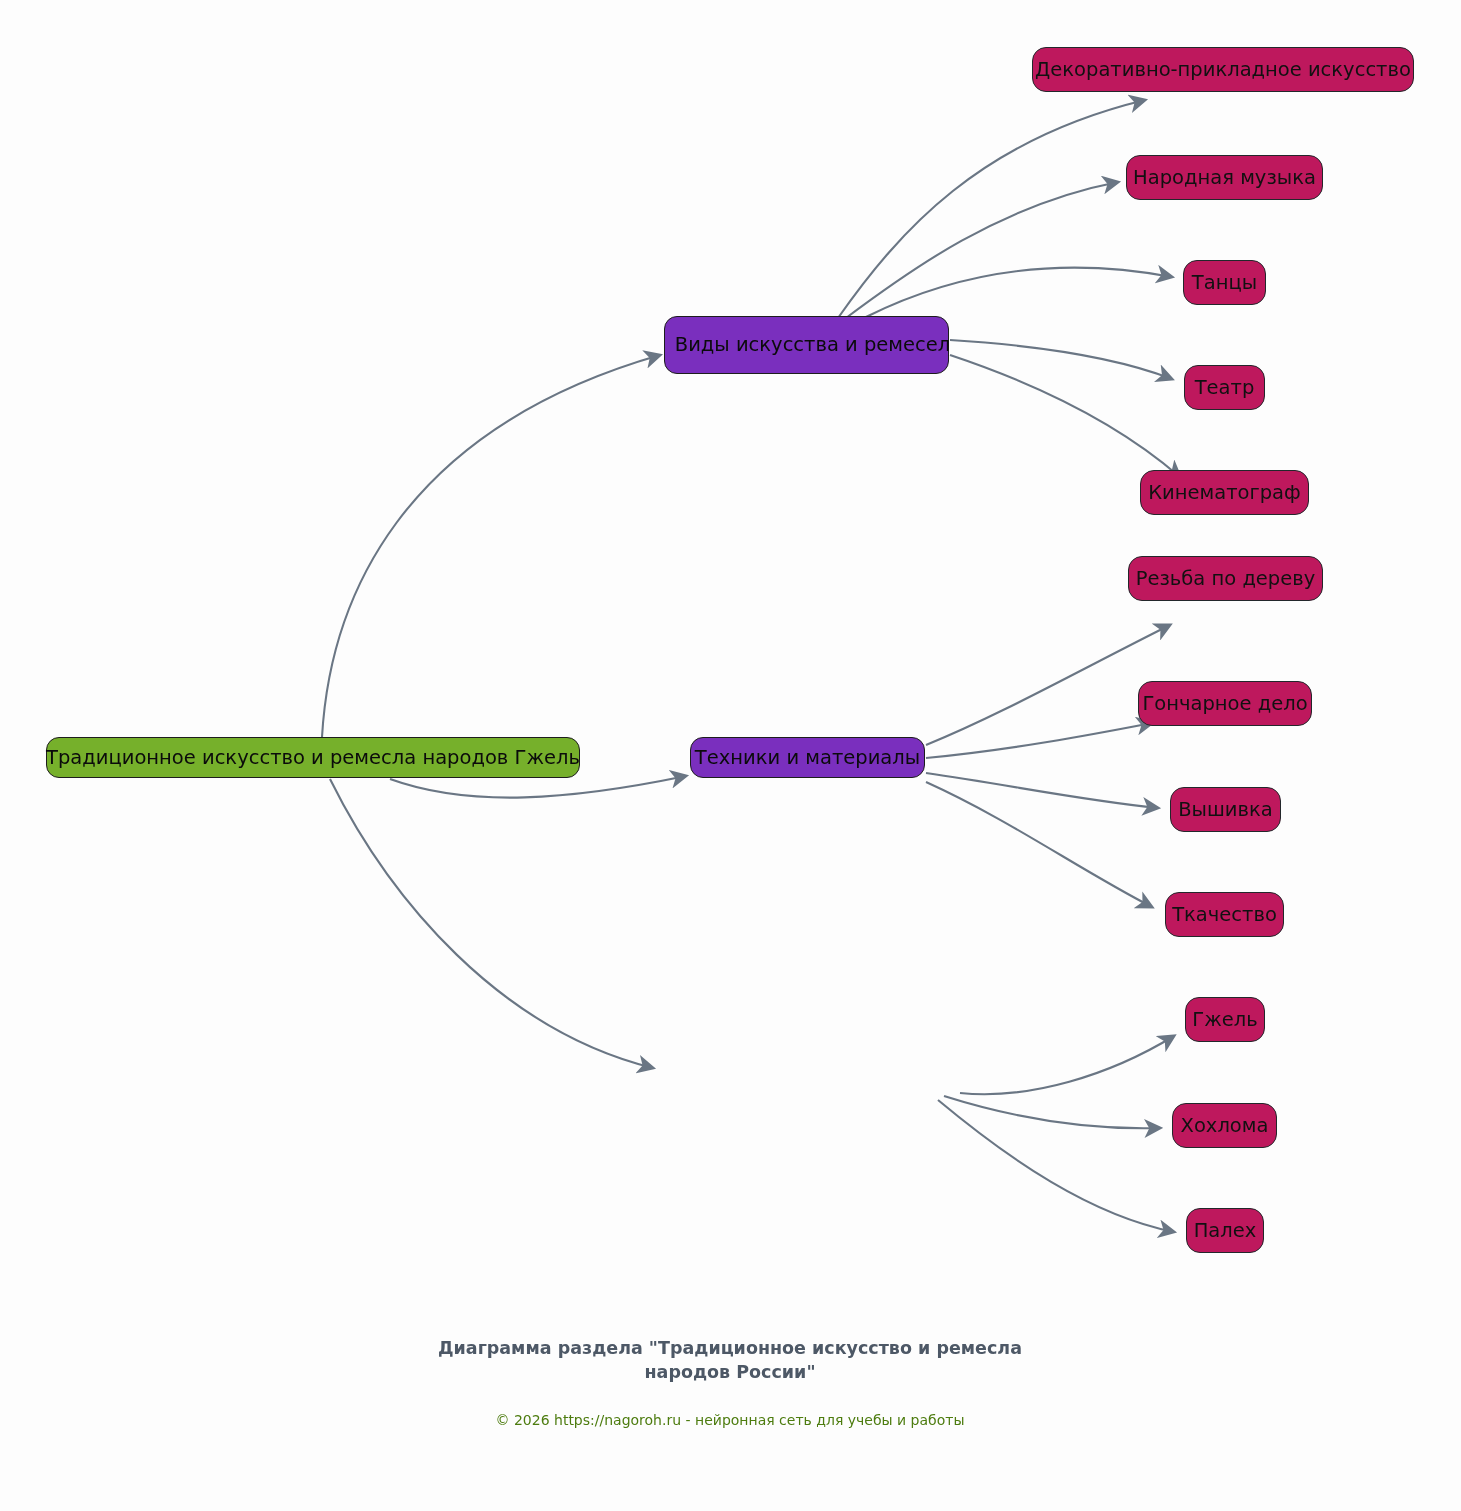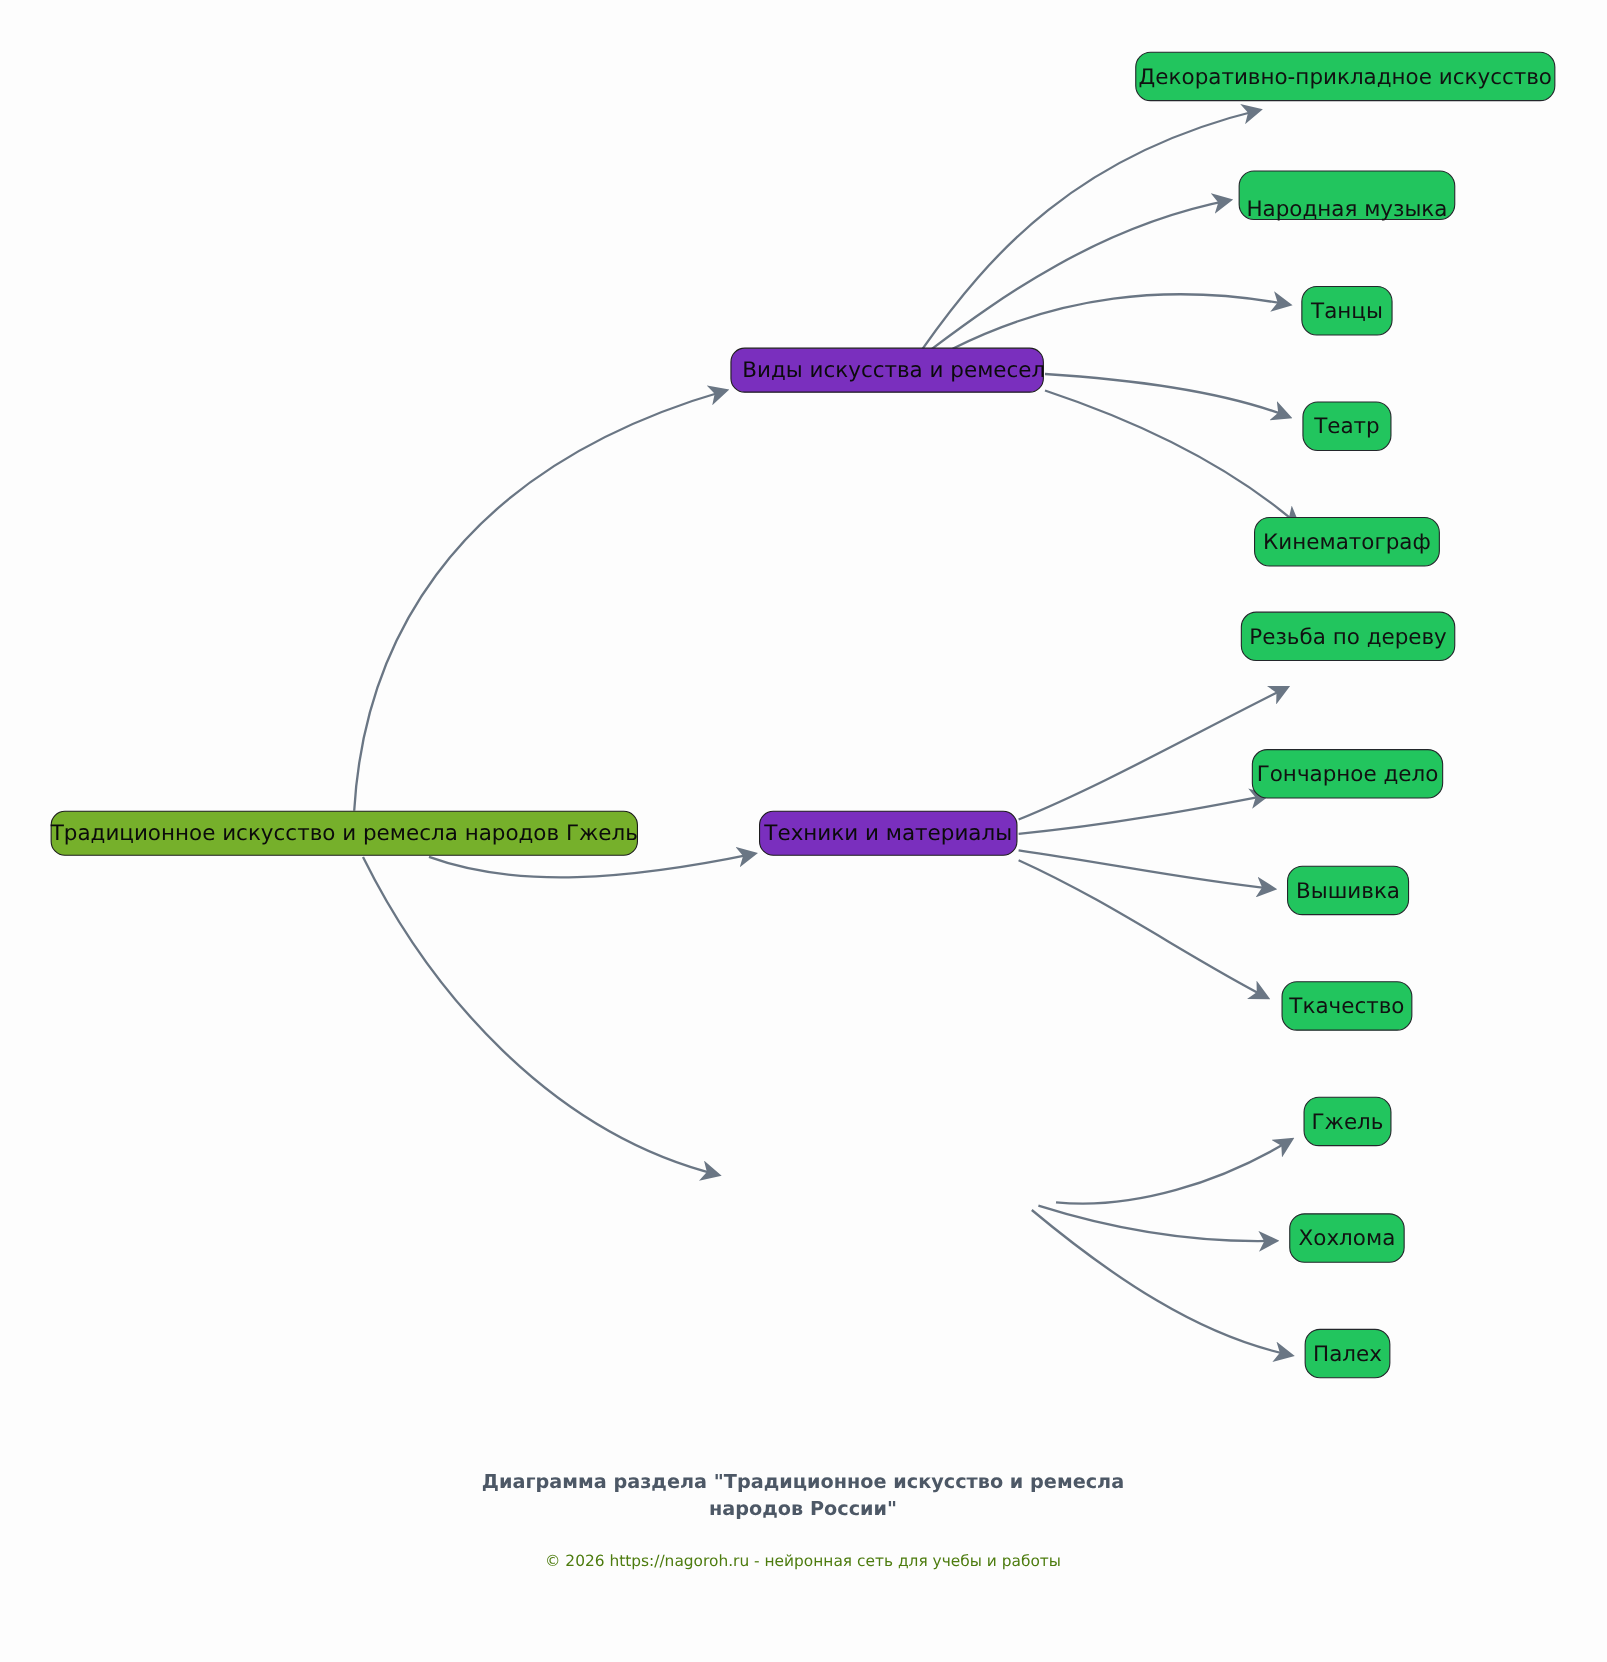--- a/index.html
+++ b/index.html
@@ -42,21 +42,21 @@
     color: #0b0b0b;
     font-size: 19.5px;
   }
   .node-branch {
     background: #7a2fbe;
     border: 1.6px solid #1d1d1d;
     color: #0b0b0b;
     font-size: 19.5px;
   }
   .node-leaf {
-    background: #22c55e;
+    background: #be185d;
     border: 1.7px solid #23272b;
     color: #111111;
     font-size: 19.5px;
     border-radius: 14px;
   }
   #footer-title {
     position: absolute;
     left: 430px;
     top: 1336px;
     width: 600px;
@@ -122,27 +122,27 @@
       <path d="M 960,1093 C 1030,1100 1110,1075 1174,1036"></path>
       <path d="M 944,1096 C 1020,1120 1090,1130 1160,1128"></path>
       <path d="M 938,1100 C 1010,1160 1090,1215 1174,1232"></path>
     </g>
   </svg>
 
   <div class="node node-root" style="left:46px; top:737px; width:534px; height:41px;">
     <span>Традиционное искусство и ремесла народов Гжель</span>
   </div>
 
-  <div class="node node-branch" style="left:664px; top:316px; width:285px; height:41px;padding-left:12px;">
+  <div class="node node-branch" style="left:664px; top:316px; width:285px; height:58px;padding-left:12px;">
     <span>Виды искусства и ремесел</span>
   </div>
   <div class="node node-leaf" style="left:1032px; top:47px; width:382px; height:45px;">
     <span>Декоративно-прикладное искусство</span>
   </div>
-  <div class="node node-leaf" style="left:1126px; top:155px; width:197px; height:45px;align-items:flex-end;">
+  <div class="node node-leaf" style="left:1126px; top:155px; width:197px; height:45px;">
     <span>Народная музыка</span>
   </div>
   <div class="node node-leaf" style="left:1183px; top:260px; width:83px; height:45px;">
     <span>Танцы</span>
   </div>
   <div class="node node-leaf" style="left:1184px; top:365px; width:81px; height:45px;">
     <span>Театр</span>
   </div>
   <div class="node node-leaf" style="left:1140px; top:470px; width:169px; height:45px;">
     <span>Кинематограф</span>

